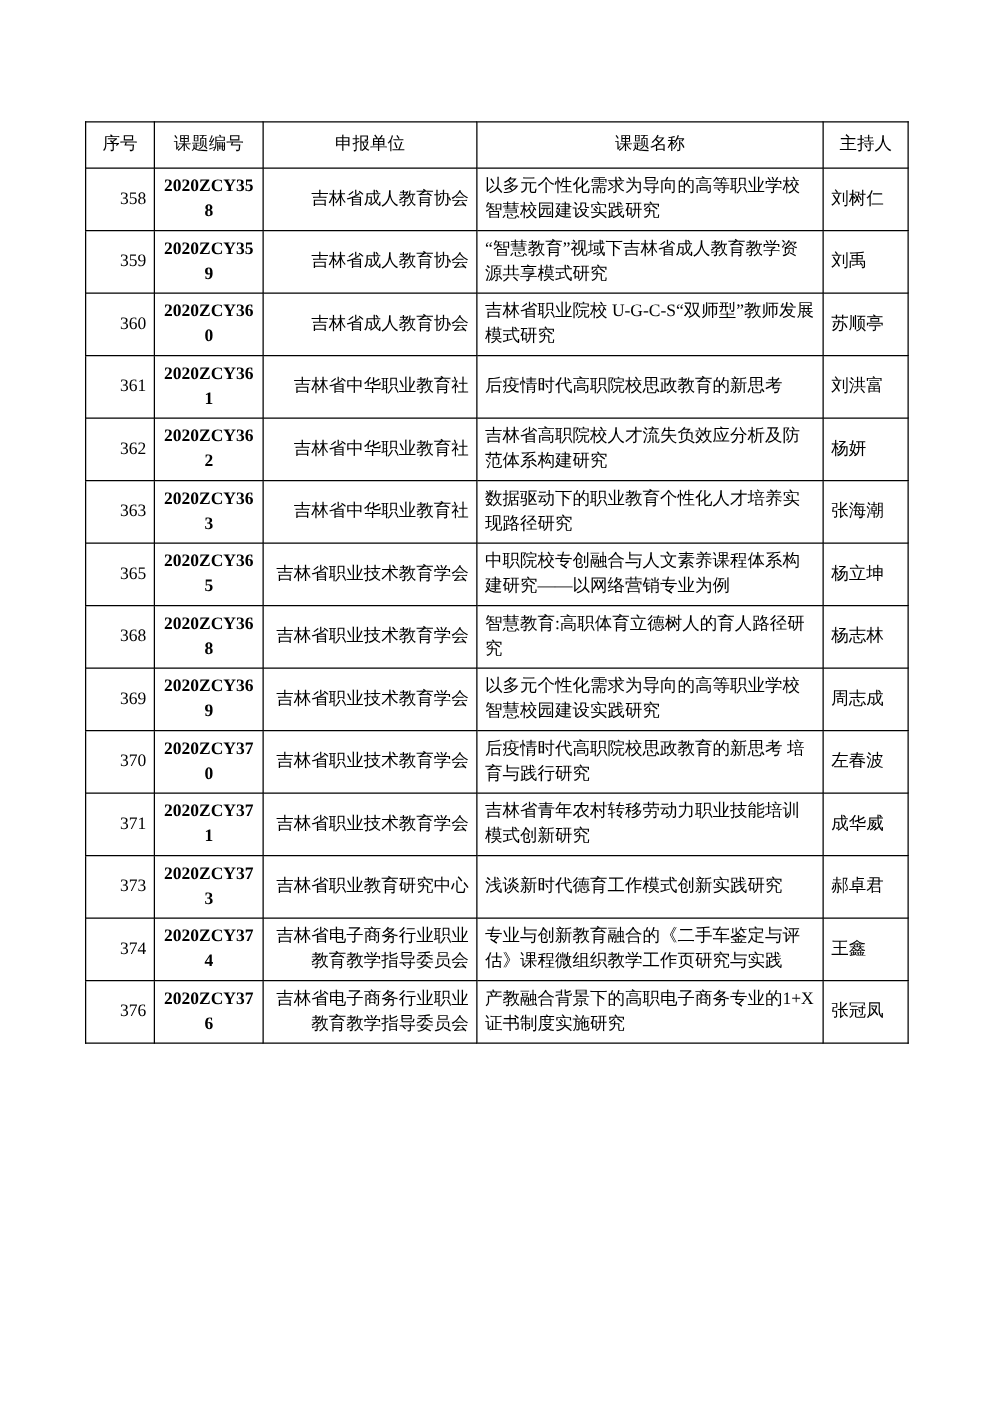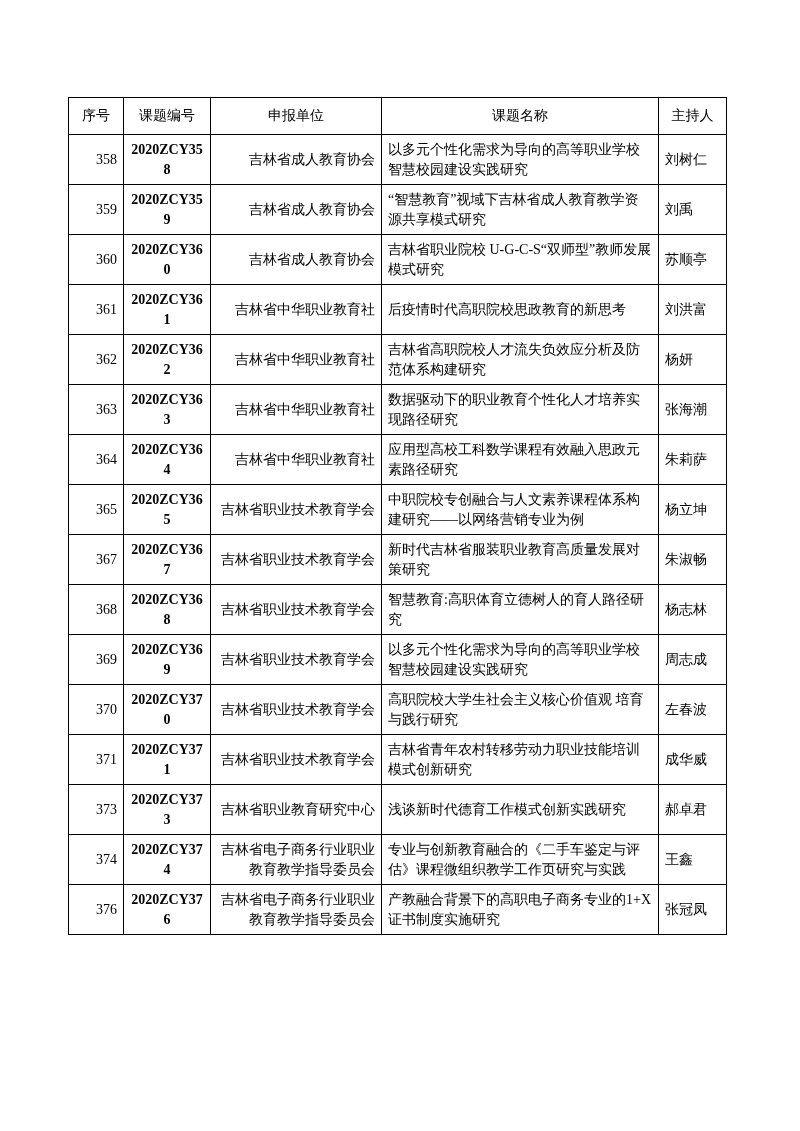--- a/index.html
+++ b/index.html
@@ -134,44 +134,30 @@
     </tr>
 
     <tr>
       <td class="cell-no">363</td>
       <td class="cell-code">2020ZCY363</td>
       <td class="cell-unit">吉林省中华职业教育社</td>
       <td class="cell-title">数据驱动下的职业教育个性化人才培养实现路径研究</td>
       <td class="cell-host">张海潮</td>
     </tr>
 
-    <tr>
-      <td class="cell-no">364</td>
-      <td class="cell-code">2020ZCY364</td>
-      <td class="cell-unit">吉林省中华职业教育社</td>
-      <td class="cell-title">应用型高校工科数学课程有效融入思政元素路径研究</td>
-      <td class="cell-host">朱莉萨</td>
-    </tr>
 
     <tr>
       <td class="cell-no">365</td>
       <td class="cell-code">2020ZCY365</td>
       <td class="cell-unit">吉林省职业技术教育学会</td>
       <td class="cell-title">中职院校专创融合与人文素养课程体系构建研究——以网络营销专业为例</td>
       <td class="cell-host">杨立坤</td>
     </tr>
 
 
-    <tr>
-      <td class="cell-no">367</td>
-      <td class="cell-code">2020ZCY367</td>
-      <td class="cell-unit">吉林省职业技术教育学会</td>
-      <td class="cell-title">新时代吉林省服装职业教育高质量发展对策研究</td>
-      <td class="cell-host">朱淑畅</td>
-    </tr>
 
     <tr>
       <td class="cell-no">368</td>
       <td class="cell-code">2020ZCY368</td>
       <td class="cell-unit">吉林省职业技术教育学会</td>
       <td class="cell-title">智慧教育:高职体育立德树人的育人路径研究</td>
       <td class="cell-host">杨志林</td>
     </tr>
 
     <tr>
@@ -179,21 +165,21 @@
       <td class="cell-code">2020ZCY369</td>
       <td class="cell-unit">吉林省职业技术教育学会</td>
       <td class="cell-title">以多元个性化需求为导向的高等职业学校智慧校园建设实践研究</td>
       <td class="cell-host">周志成</td>
     </tr>
 
     <tr>
       <td class="cell-no">370</td>
       <td class="cell-code">2020ZCY370</td>
       <td class="cell-unit">吉林省职业技术教育学会</td>
-      <td class="cell-title">高职院校大学生社会主义核心价值观 培育与践行研究</td>
+      <td class="cell-title">后疫情时代高职院校思政教育的新思考 培育与践行研究</td>
       <td class="cell-host">左春波</td>
     </tr>
 
     <tr>
       <td class="cell-no">371</td>
       <td class="cell-code">2020ZCY371</td>
       <td class="cell-unit">吉林省职业技术教育学会</td>
       <td class="cell-title">吉林省青年农村转移劳动力职业技能培训模式创新研究</td>
       <td class="cell-host">成华威</td>
     </tr>

